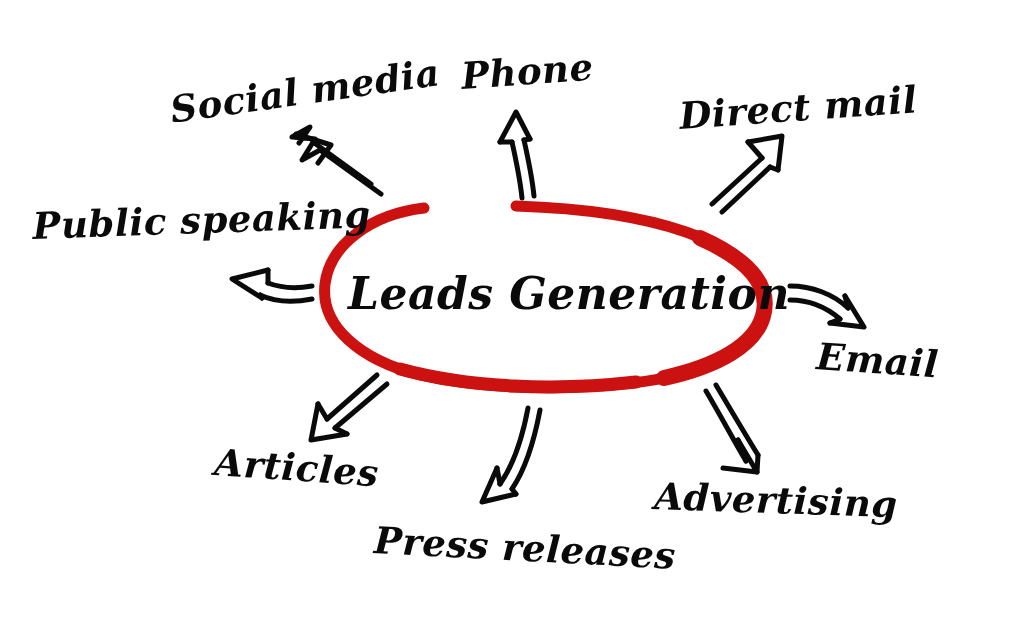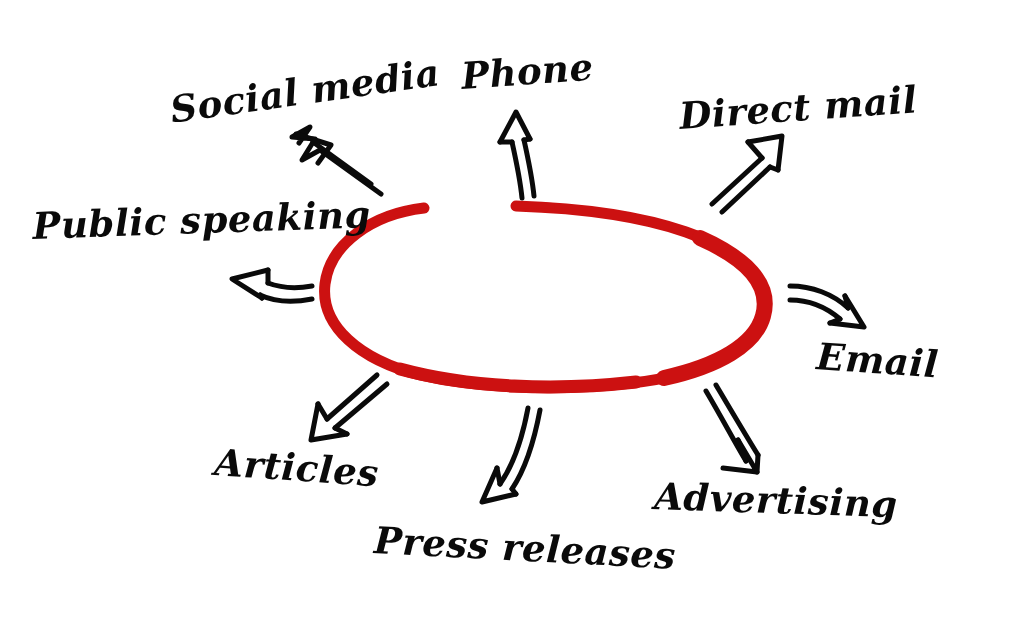--- a/index.html
+++ b/index.html
@@ -150,20 +150,21 @@
                C 732 412, 745 434, 758 455"></path>
       <path fill="none" stroke="#0a0a0a" stroke-width="5" stroke-linecap="round" stroke-linejoin="round" d="M 706 391
                C 722 418, 734 441, 746 461"></path>
       <path fill="none" stroke="#0a0a0a" stroke-width="5" stroke-linecap="round" stroke-linejoin="round" d="M 738 440 L 757 472 L 723 468"></path>
       <path fill="none" stroke="#0a0a0a" stroke-width="5" stroke-linecap="round" stroke-linejoin="round" d="M 738 440 L 746 461"></path>
       <path fill="none" stroke="#0a0a0a" stroke-width="5" stroke-linecap="round" stroke-linejoin="round" d="M 757 472 L 758 455"></path>
     </g>
 
   </svg>
 
+  <div class="center-label" style="left:348px; top:272px; font-size:44px;">Leads Generation</div>
 
   <div class="node-label" style="left:168px; top:92px; font-size:37px; transform:rotate(-8deg);">Social media</div>
 
   <div class="node-label" style="left:460px; top:58px; font-size:37px; transform:rotate(-4deg);">Phone</div>
 
   <div class="node-label" style="left:678px; top:98px; font-size:37px; transform:rotate(-4deg);">Direct mail</div>
 
   <div class="node-label" style="left:32px; top:208px; font-size:37px; transform:rotate(-2deg);">Public speaking</div>
 
   <div class="node-label" style="left:818px; top:338px; font-size:37px; transform:rotate(4deg);">Email</div>

